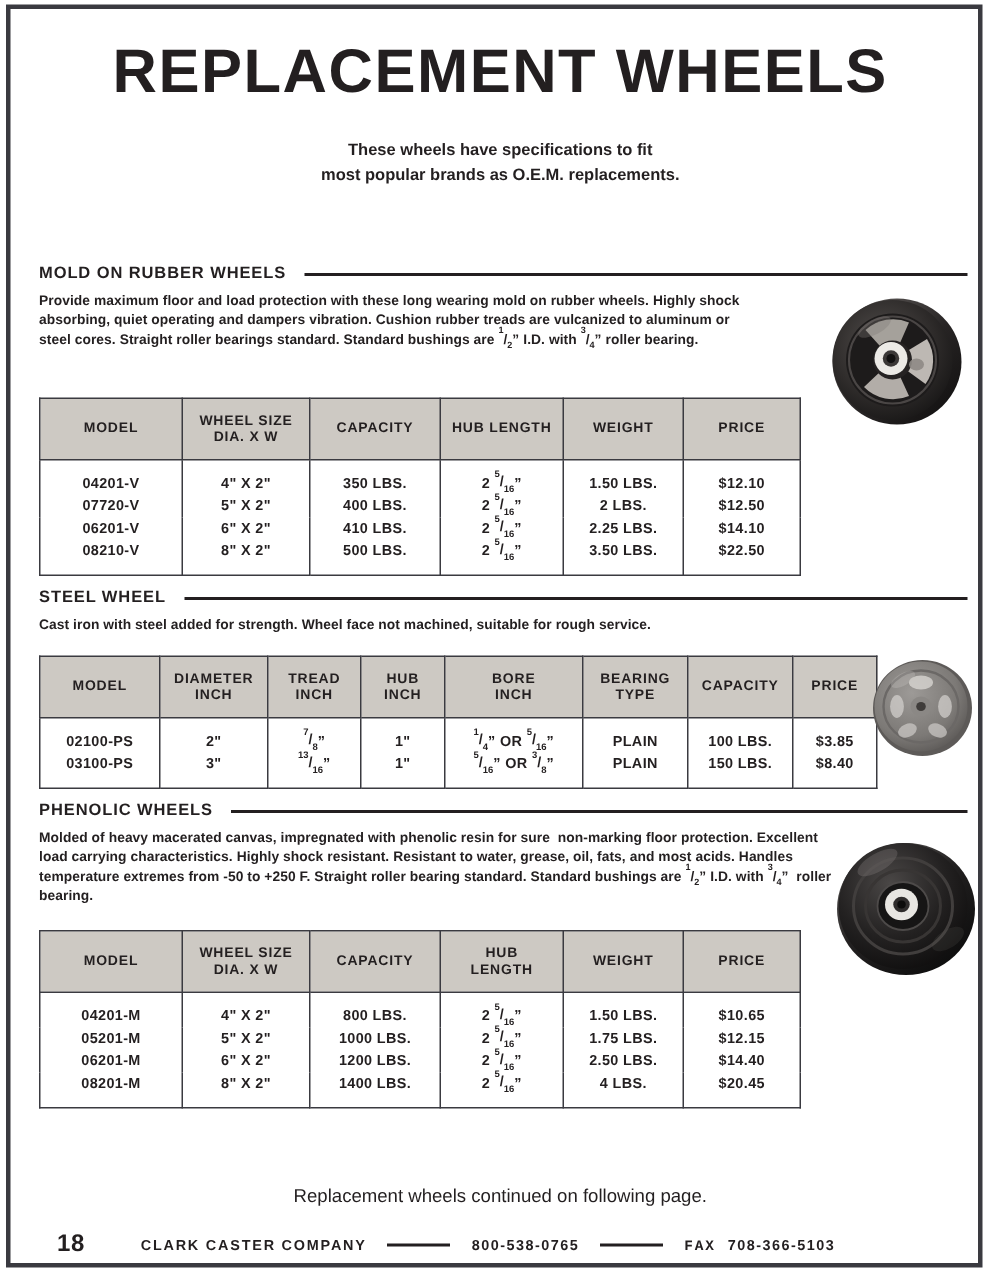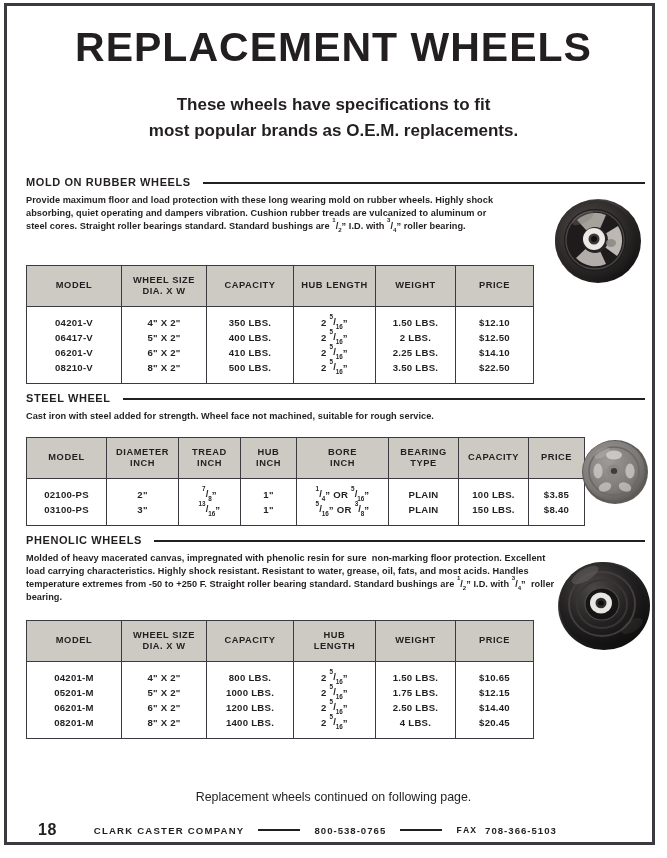--- a/index.html
+++ b/index.html
@@ -39,21 +39,21 @@
   .page-title {
     font-size: 41px;
     font-weight: 700;
     letter-spacing: 1.0px;
     color: #231f20;
     line-height: 1.05;
     margin: 0;
   }
   .subtitle {
     margin-top: 23px;
-    font-size: 17px;
+    font-size: 11px;
     font-weight: 700;
     line-height: 1.55;
     color: #231f20;
   }
 
   
   .section { position: absolute; left: 26px; width: 619px; }
   .sec-head {
     display: flex;
     align-items: center;
@@ -228,21 +228,21 @@
       <tbody>
         <tr>
           <td>04201-V</td>
           <td>4" X 2"</td>
           <td>350 LBS.</td>
           <td>2&nbsp;<span class="frac"><sup>5</sup><span class="sl">/</span><sub>16</sub></span>”</td>
           <td>1.50 LBS.</td>
           <td>$12.10</td>
         </tr>
         <tr>
-          <td>06417-V</td>
+          <td>07720-V</td>
           <td>5" X 2"</td>
           <td>400 LBS.</td>
           <td>2&nbsp;<span class="frac"><sup>5</sup><span class="sl">/</span><sub>16</sub></span>”</td>
           <td>2 LBS.</td>
           <td>$12.50</td>
         </tr>
         <tr>
           <td>06201-V</td>
           <td>6" X 2"</td>
           <td>410 LBS.</td>

